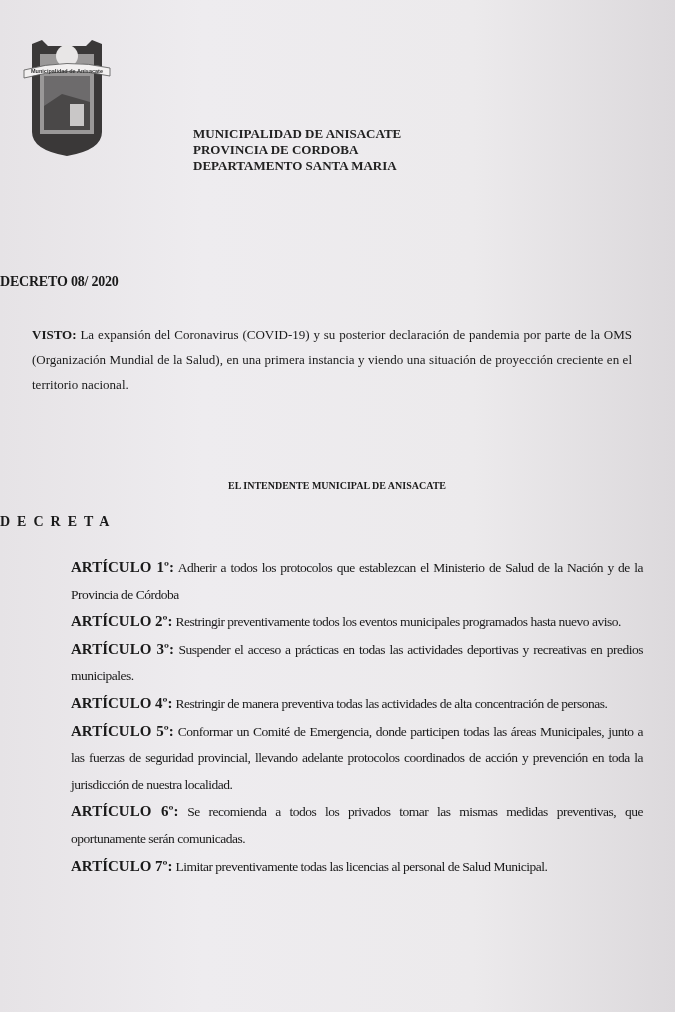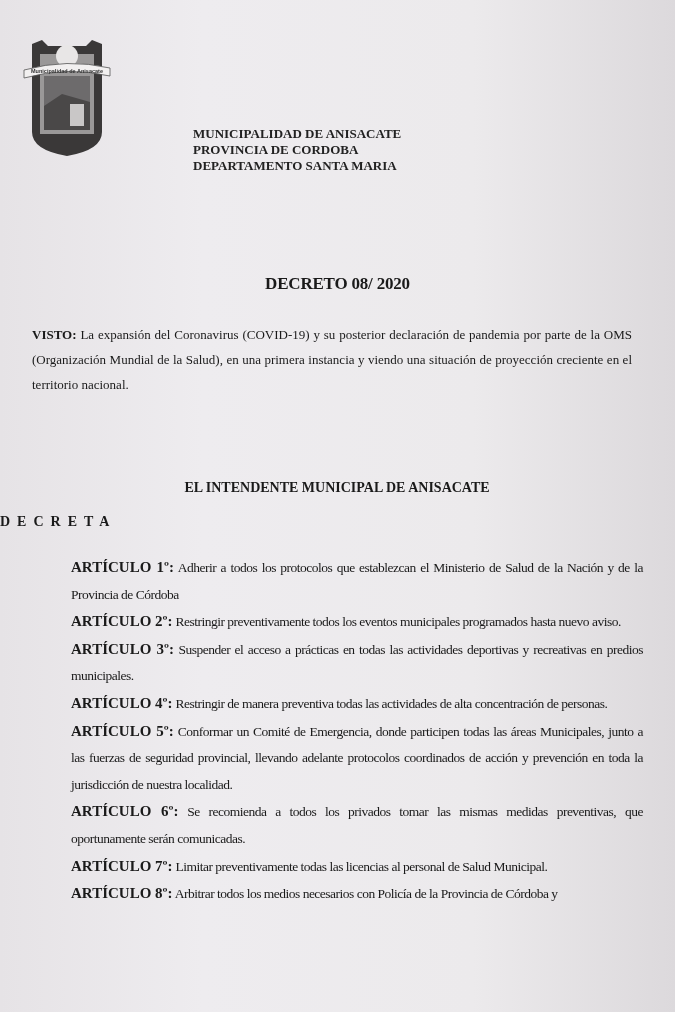--- a/index.html
+++ b/index.html
@@ -7,26 +7,26 @@
     width:675px; height:1012px; overflow:hidden;
     background: linear-gradient(90deg, #e6e3e6 0%, #eeecef 30%, #eceaec 70%, #dcd9dc 100%);
     font-family: "Liberation Serif", serif;
     color:#1a1a1a;
     position:relative;
   }
   .page { position:absolute; inset:0; }
   .crest { position:absolute; left:22px; top:36px; width:90px; height:122px; }
   .header-block { position:absolute; left:193px; top:126px; font-weight:bold; font-size:13px; line-height:16px; color:#222; }
   .header-block div { white-space:nowrap; }
-  .title { position:absolute; left:0; width:675px; text-align:center; top:274px; font-weight:bold; font-size:17px; letter-spacing:-0.2px; }
+  .title { position:absolute; left:0; width:675px; top:274px; font-weight:bold; font-size:14px; letter-spacing:-0.2px; }
   .para { position:absolute; left:32px; width:600px; font-size:13px; line-height:25px; text-align:justify; }
   .para b { font-weight:bold; }
   .visto { top:322px; }
   .considerando { top:410px; }
-  .intendente { position:absolute; left:0; width:674px; text-align:center; top:480px; font-weight:bold; font-size:14px; }
+  .intendente { position:absolute; left:0; width:674px; text-align:center; top:480px; font-weight:bold; font-size:10px; }
   .decreta { position:absolute; left:0; width:675px; text-align:left; top:514px; font-weight:bold; font-size:14px; letter-spacing:7px; }
   .articles { position:absolute; left:32px; top:554px; width:572px; font-size:13.5px; line-height:26.6px; letter-spacing:-0.5px;margin-left:39px; }
   .article { text-align:justify; }
   .art-label { font-weight:bold; font-size:15px; letter-spacing:0; }
 </style>
 </head>
 <body>
 
 <div class="page">
 
@@ -58,16 +58,15 @@
   <div class="decreta">DECRETA</div>
 
   <div class="articles">
     <div class="article"><span class="art-label">ARTÍCULO 1º:</span><span> Adherir a todos los protocolos que establezcan el Ministerio de Salud de la Nación y de la Provincia de Córdoba</span></div>
     <div class="article"><span class="art-label">ARTÍCULO 2º:</span><span> Restringir preventivamente todos los eventos municipales programados hasta nuevo aviso.</span></div>
     <div class="article"><span class="art-label">ARTÍCULO 3º:</span><span> Suspender el acceso a prácticas en todas las actividades deportivas y recreativas en predios municipales.</span></div>
     <div class="article"><span class="art-label">ARTÍCULO 4º:</span><span> Restringir de manera preventiva todas las actividades de alta concentración de personas.</span></div>
     <div class="article"><span class="art-label">ARTÍCULO 5º:</span><span>  Conformar un Comité de Emergencia, donde participen todas las áreas Municipales, junto a las fuerzas de seguridad provincial, llevando adelante protocolos coordinados de acción y prevención en toda la jurisdicción de nuestra localidad.</span></div>
     <div class="article"><span class="art-label">ARTÍCULO 6º:</span><span> Se recomienda a todos los privados tomar las mismas medidas preventivas, que oportunamente serán comunicadas.</span></div>
     <div class="article"><span class="art-label">ARTÍCULO 7º:</span><span> Limitar preventivamente todas las licencias al personal de Salud Municipal.</span></div>
-    <div class="article"><span class="art-label">ARTÍCULO 8º:</span><span> Arbitrar todos los medios necesarios con Policía de la Provincia de Córdoba y</span></div>
   </div>
 
 </div>
 
 </body></html>

